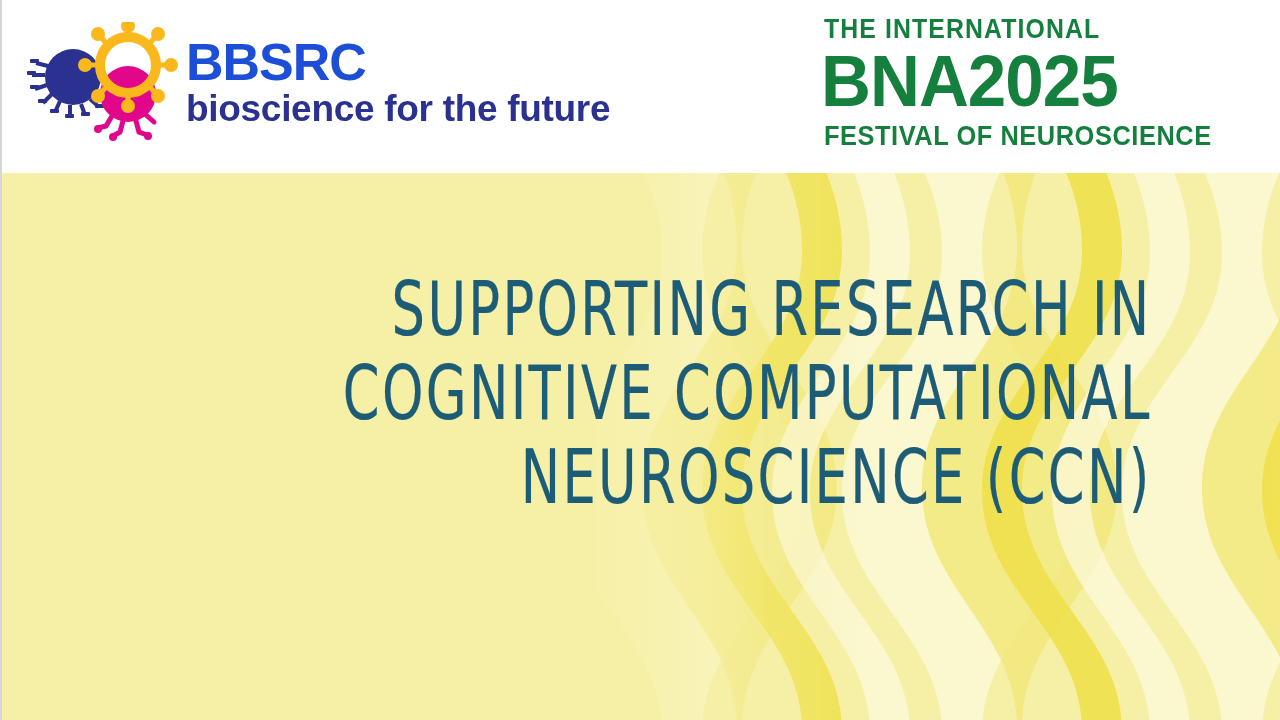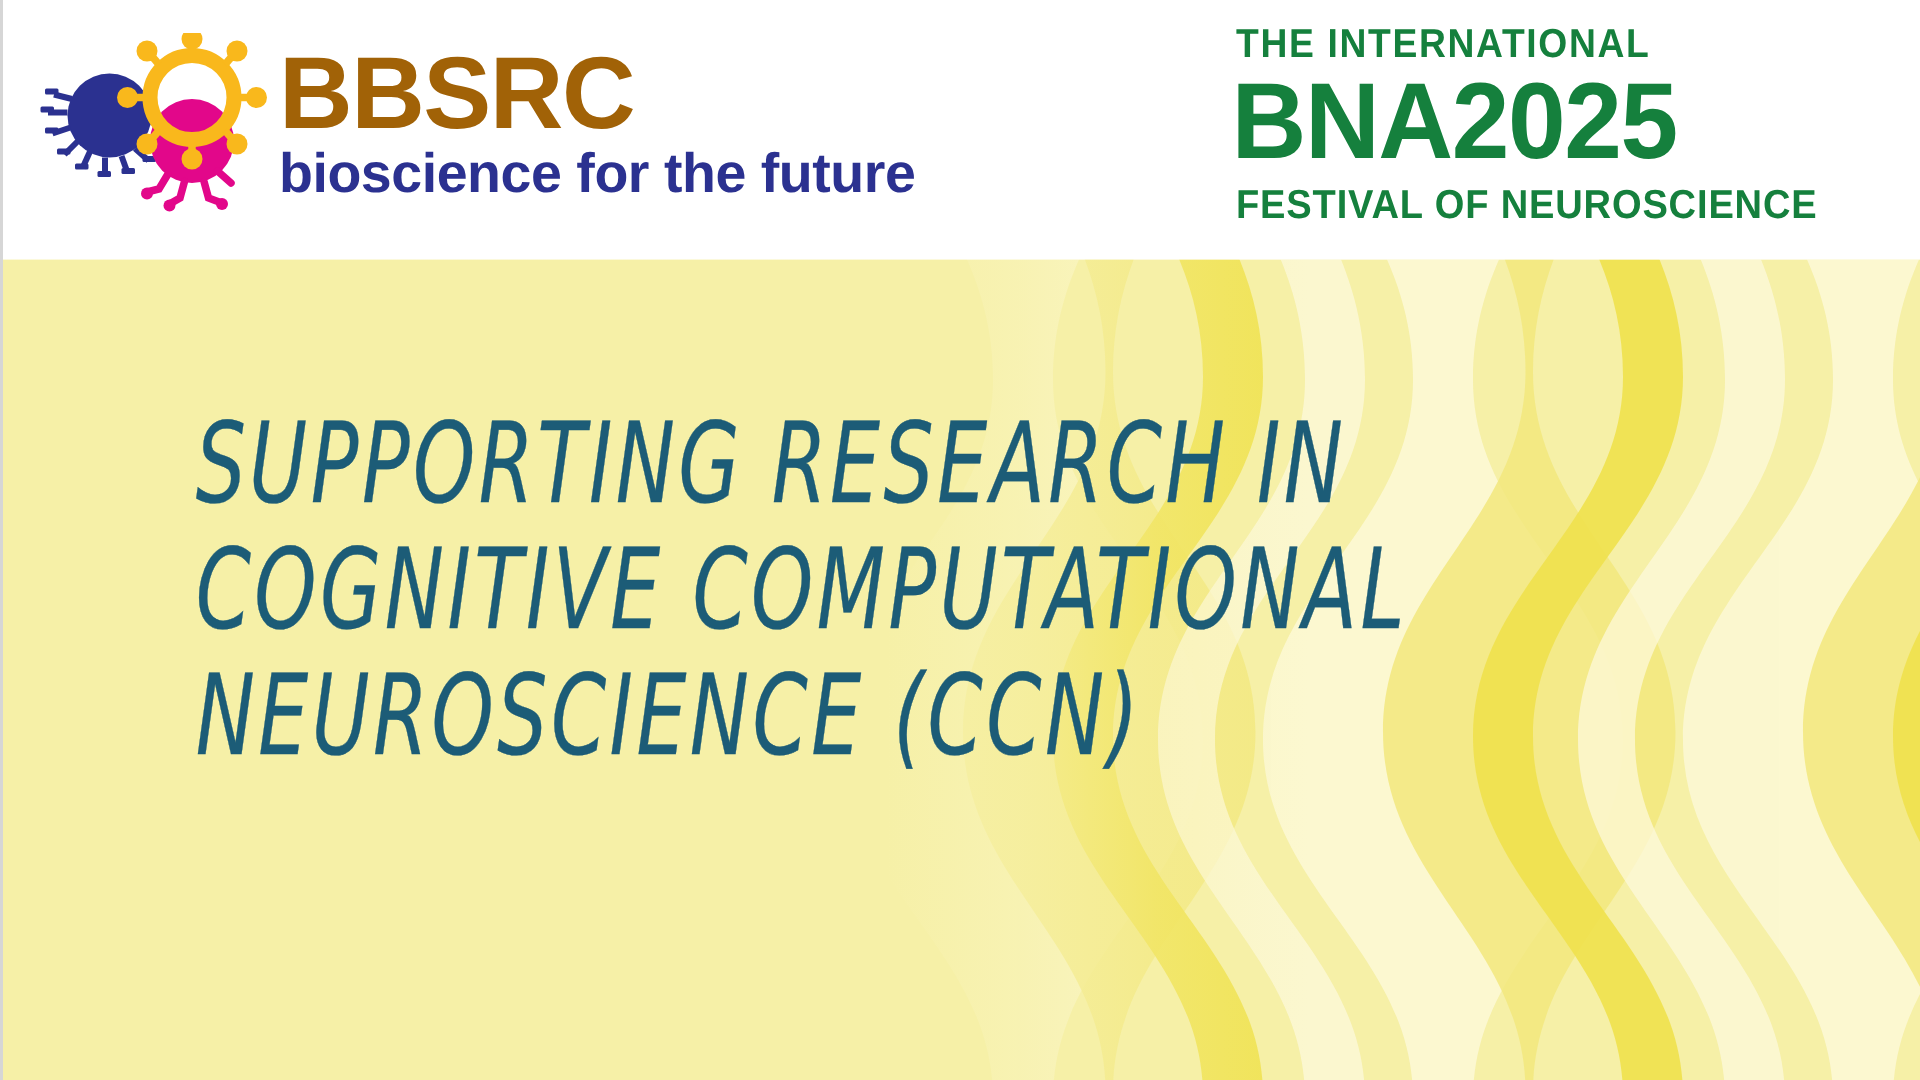--- a/index.html
+++ b/index.html
@@ -43,24 +43,24 @@
   }
   .bbsrc-words {
     display:flex;
     flex-direction:column;
     align-items:flex-start;
     margin-top:2px;
   }
   .bbsrc-name {
     font-family:"Liberation Sans", sans-serif;
     font-weight:bold;
-    font-size:68px;
+    font-size:52px;
     line-height:0.96;
     letter-spacing:-1px;
-    color:#a16207;
+    color:#1d4ed8;
     white-space:nowrap;
   }
   .bbsrc-tagline {
     font-family:Liberation Sans, sans-serif;
     font-weight:bold;
     font-size:37px;
     line-height:1.05;
     letter-spacing:-0.3px;
     color:#2B3190;
     white-space:nowrap;
@@ -132,24 +132,23 @@
         rgba(246,240,167,0.28) 60%,
         rgba(246,240,167,0) 68%);
     pointer-events:none;
   }
 
   
   .title-block {
     position:absolute;
     left:0; right:0;
     top:268px;
-    text-align:left;
+    text-align:right;
     z-index:3;
     padding:0 90px;
-    font-style:italic;
   }
   .title-line {
     font-family:"DejaVu Sans Condensed","Liberation Sans Narrow","Liberation Sans", sans-serif;
     font-weight:300;
     font-size:63px;
     line-height:1.33;
     letter-spacing:2.5px;
     color:#1C5C77;
     white-space:nowrap;
     transform:scaleX(0.93) scaleY(1.18);

